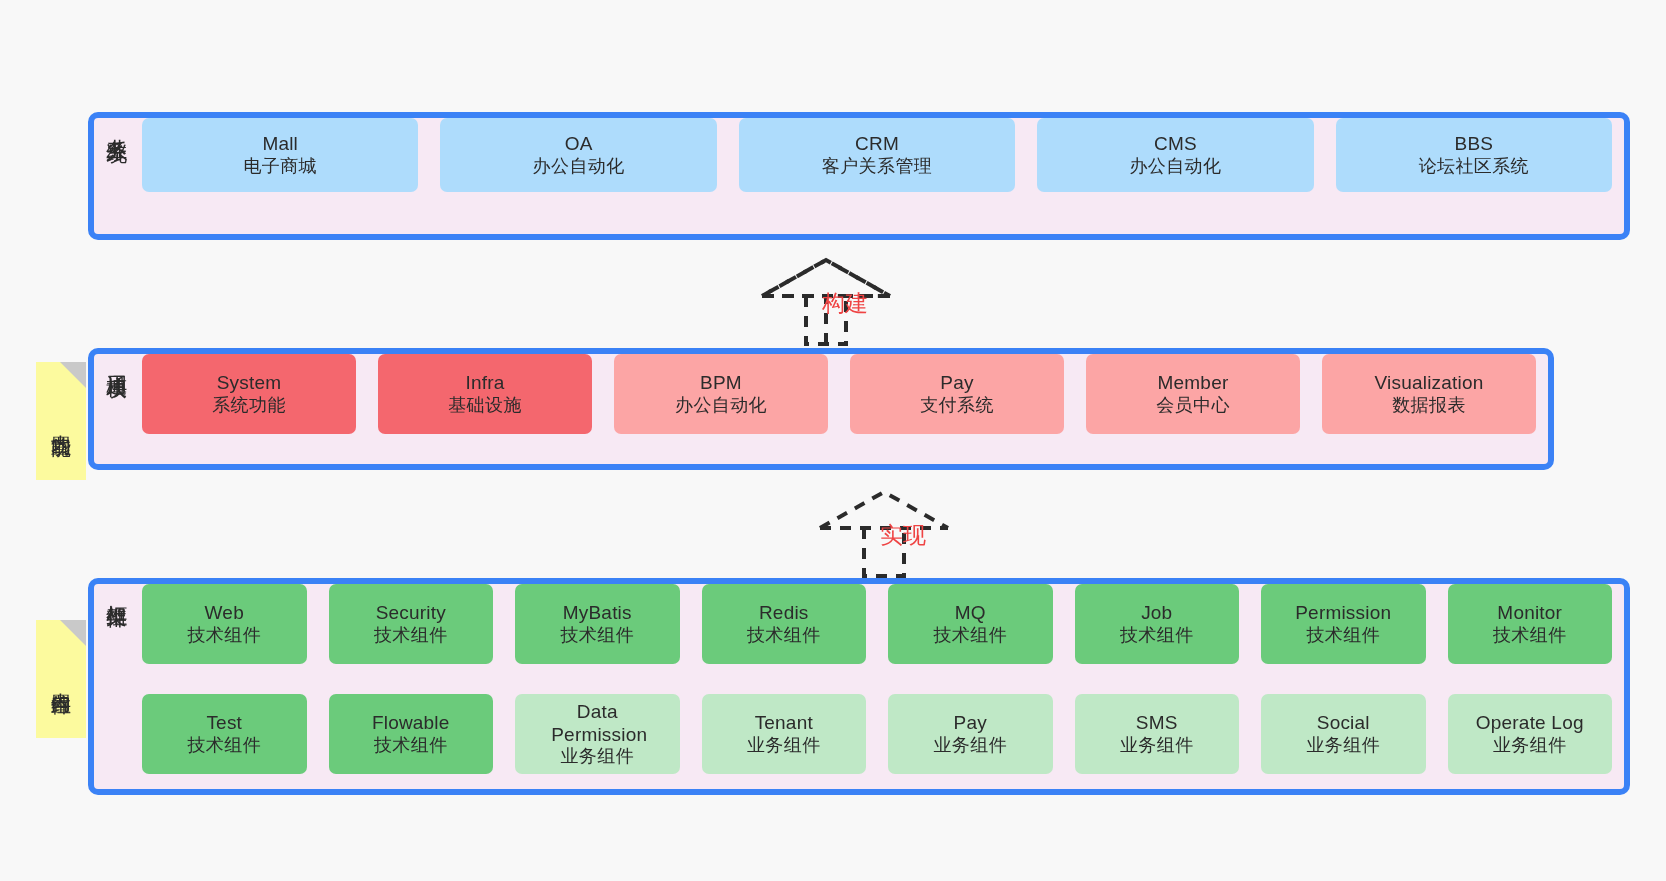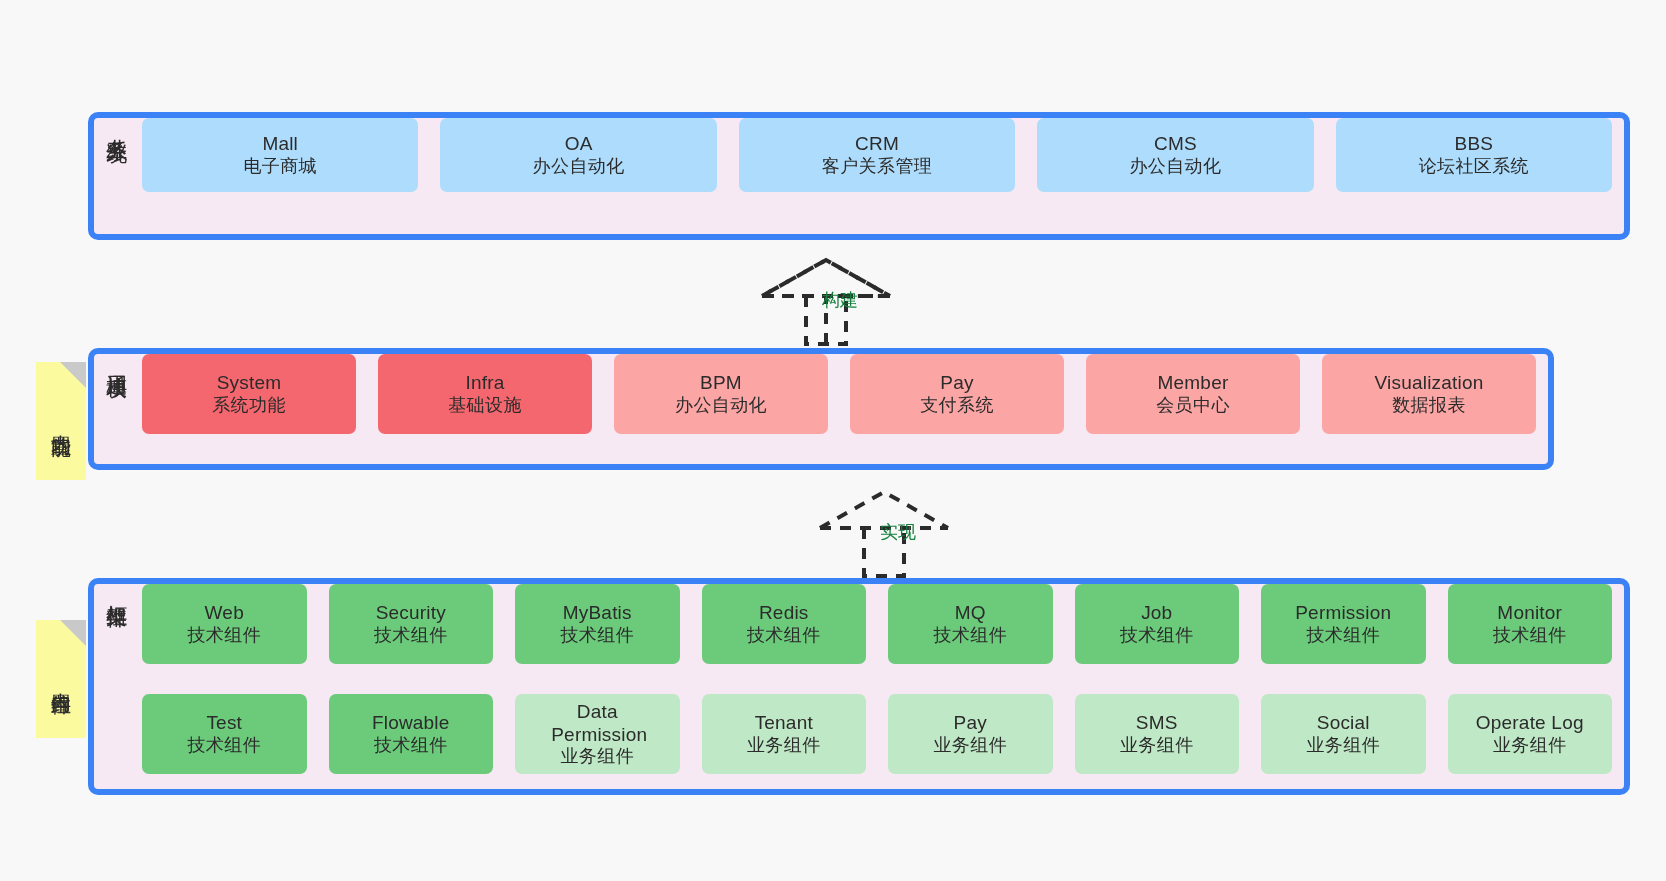--- a/index.html
+++ b/index.html
@@ -113,22 +113,22 @@
     border-left: 26px solid transparent;
   }
 
   
   .arrow-wrap {
     position: absolute;
   }
   .arrow-wrap svg { display: block; overflow: visible; }
   .arrow-label {
     position: absolute;
-    font-size: 18px;
-    color: #15803d;
+    font-size: 23px;
+    color: #ef4444;
     background: transparent;
     white-space: nowrap;
   }
 </style>
 </head>
 <body>
 
 <div class="canvas">
 
   <div class="layer" id="layer-0" style="left:88px; top:112px; width:1542px; height:128px;">

